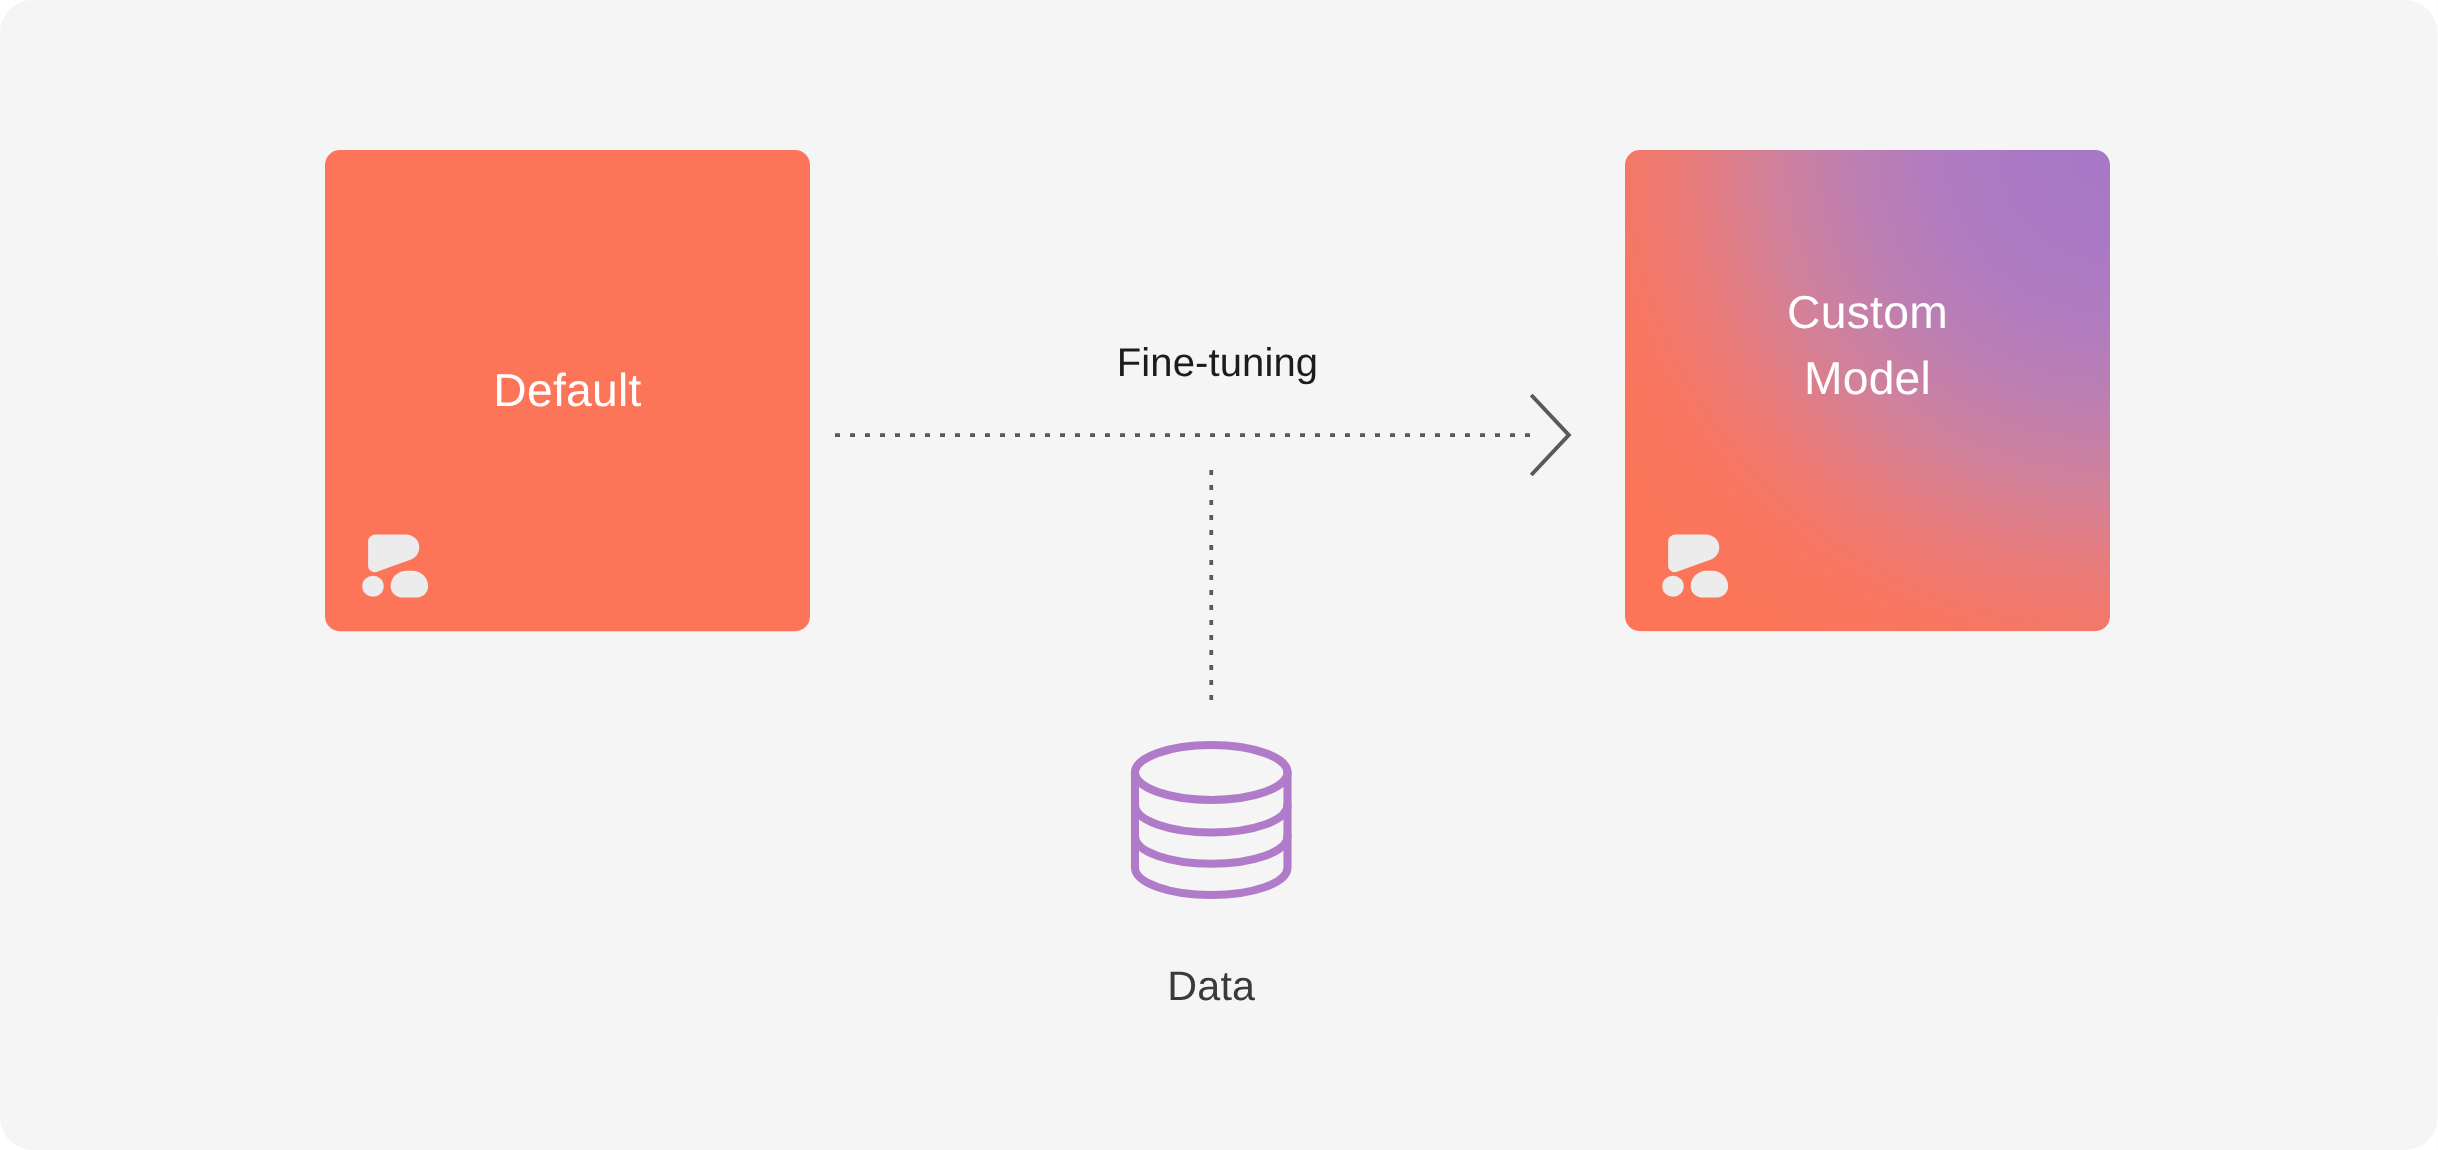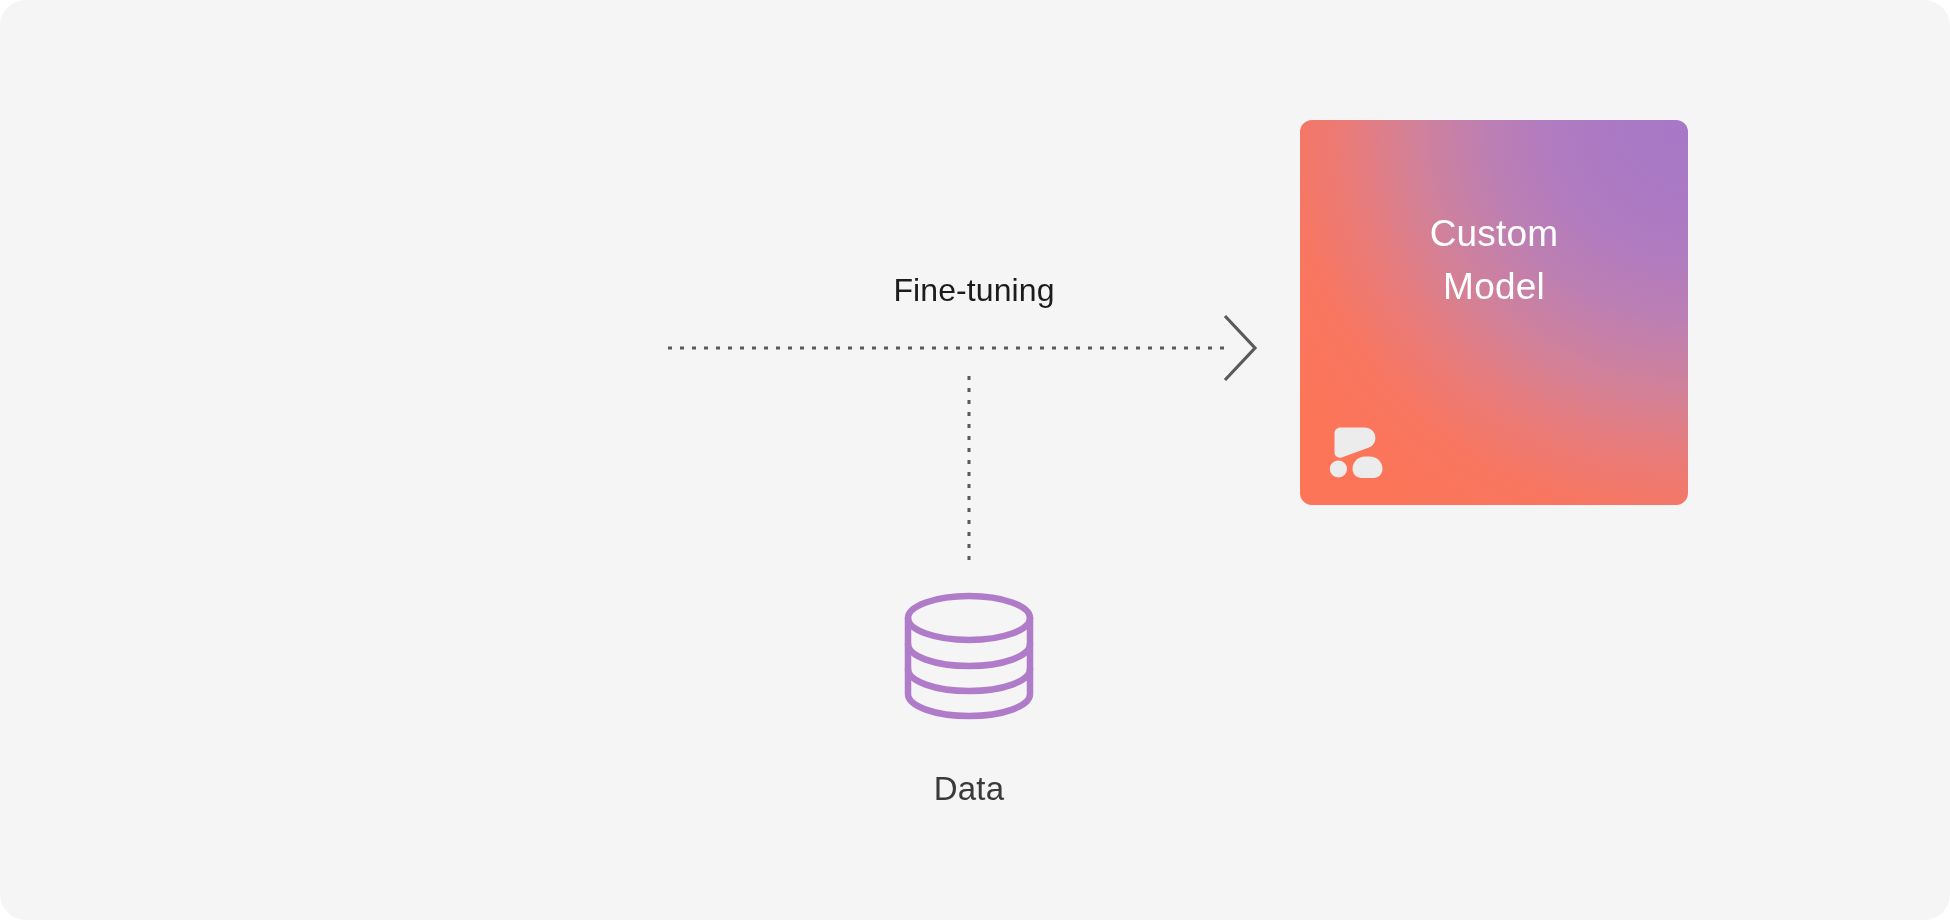--- a/index.html
+++ b/index.html
@@ -59,20 +59,21 @@
     position: absolute;
     left: 0;
     width: 100%;
     text-align: center;
     color: #ffffff;
     font-size: 37px;
     font-weight: 400;
     letter-spacing: 0.2px;
     line-height: 1.42;
     white-space: pre-line;
+    margin-top: 16px;
   }
   .model-box.default .model-label {
     top: 151px;
   }
   .model-box.custom .model-label {
     top: 88px;
   }
 
   
   .brand-logo {
@@ -155,20 +156,31 @@
     font-size: 33px;
     font-weight: 400;
     letter-spacing: 0.2px;
   }
 </style>
 </head>
 <body>
 
 <div class="canvas">
 
+  <div class="model-box default">
+    <div class="model-label">Default</div>
+
+    <div class="brand-logo">
+      <svg viewBox="0 0 58 52" xmlns="http://www.w3.org/2000/svg" aria-hidden="true">
+        <path d="M6.5 6.2 C6.5 2.9 9.2 0.6 12.6 0.6 L36.5 0.6 C42.6 0.6 47.4 5.1 47.4 10.9 C47.4 15.3 44.6 19.1 40.3 20.7 L13.6 30.4 C10.2 31.6 6.5 29.2 6.5 25.6 Z" fill="#ececec"></path>
+        <ellipse cx="10.4" cy="42.0" rx="8.6" ry="8.4" fill="#ececec"></ellipse>
+        <path d="M24.5 42.0 C24.5 35.1 30.2 29.6 37.2 29.6 L41.8 29.6 C48.8 29.6 54.5 35.1 54.5 42.0 C54.5 47.0 50.4 51.0 45.4 51.0 L33.6 51.0 C28.6 51.0 24.5 47.0 24.5 42.0 Z" fill="#ececec"></path>
+      </svg>
+    </div>
+  </div>
 
   <div class="model-box custom">
     <div class="model-label">Custom
 Model</div>
 
     <div class="brand-logo">
       <svg viewBox="0 0 58 52" xmlns="http://www.w3.org/2000/svg" aria-hidden="true">
         <path d="M6.5 6.2 C6.5 2.9 9.2 0.6 12.6 0.6 L36.5 0.6 C42.6 0.6 47.4 5.1 47.4 10.9 C47.4 15.3 44.6 19.1 40.3 20.7 L13.6 30.4 C10.2 31.6 6.5 29.2 6.5 25.6 Z" fill="#ececec"></path>
         <ellipse cx="10.4" cy="42.0" rx="8.6" ry="8.4" fill="#ececec"></ellipse>
         <path d="M24.5 42.0 C24.5 35.1 30.2 29.6 37.2 29.6 L41.8 29.6 C48.8 29.6 54.5 35.1 54.5 42.0 C54.5 47.0 50.4 51.0 45.4 51.0 L33.6 51.0 C28.6 51.0 24.5 47.0 24.5 42.0 Z" fill="#ececec"></path>

